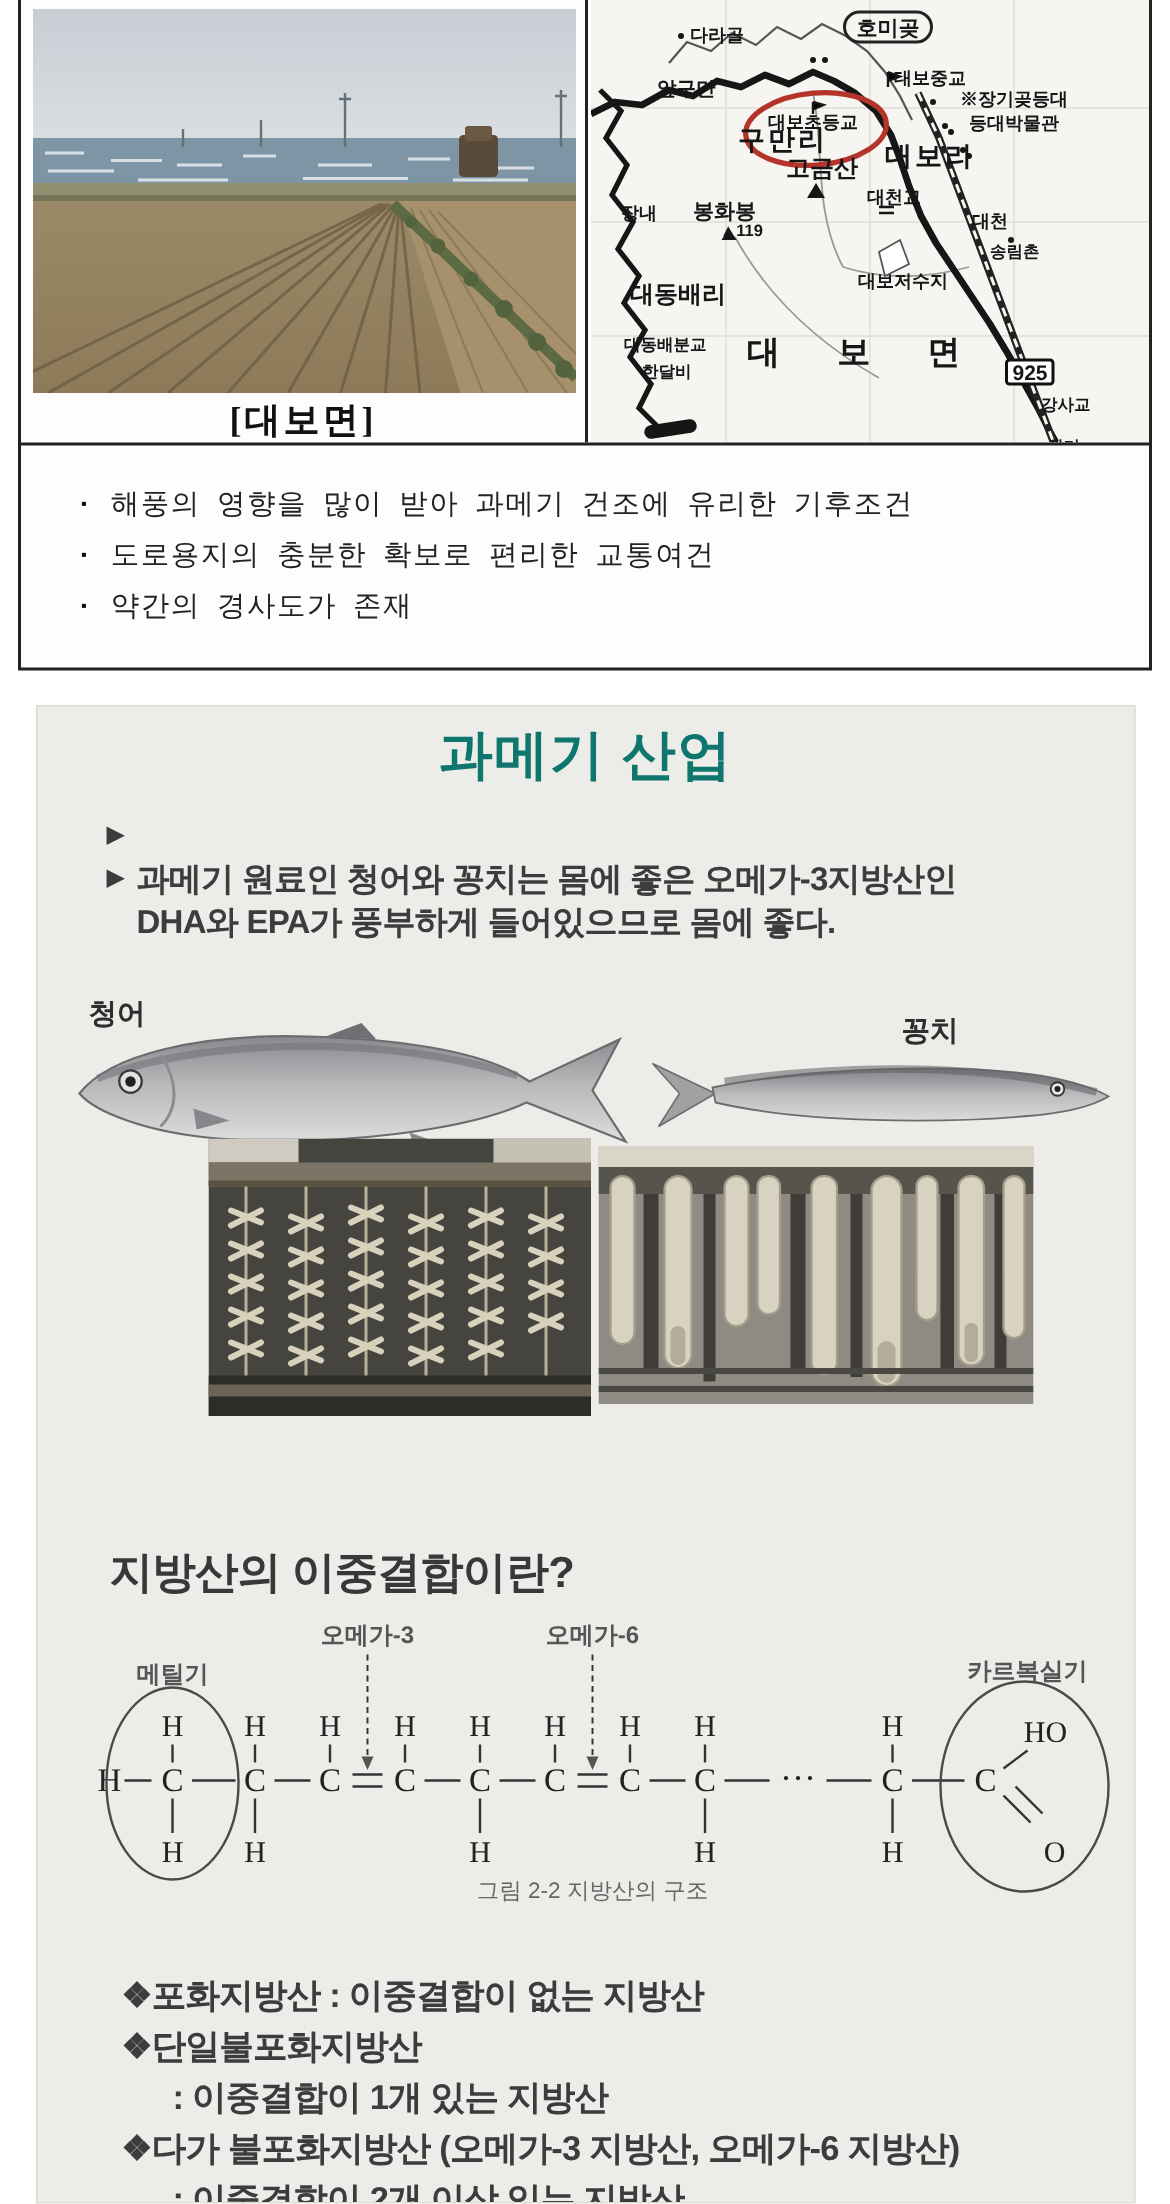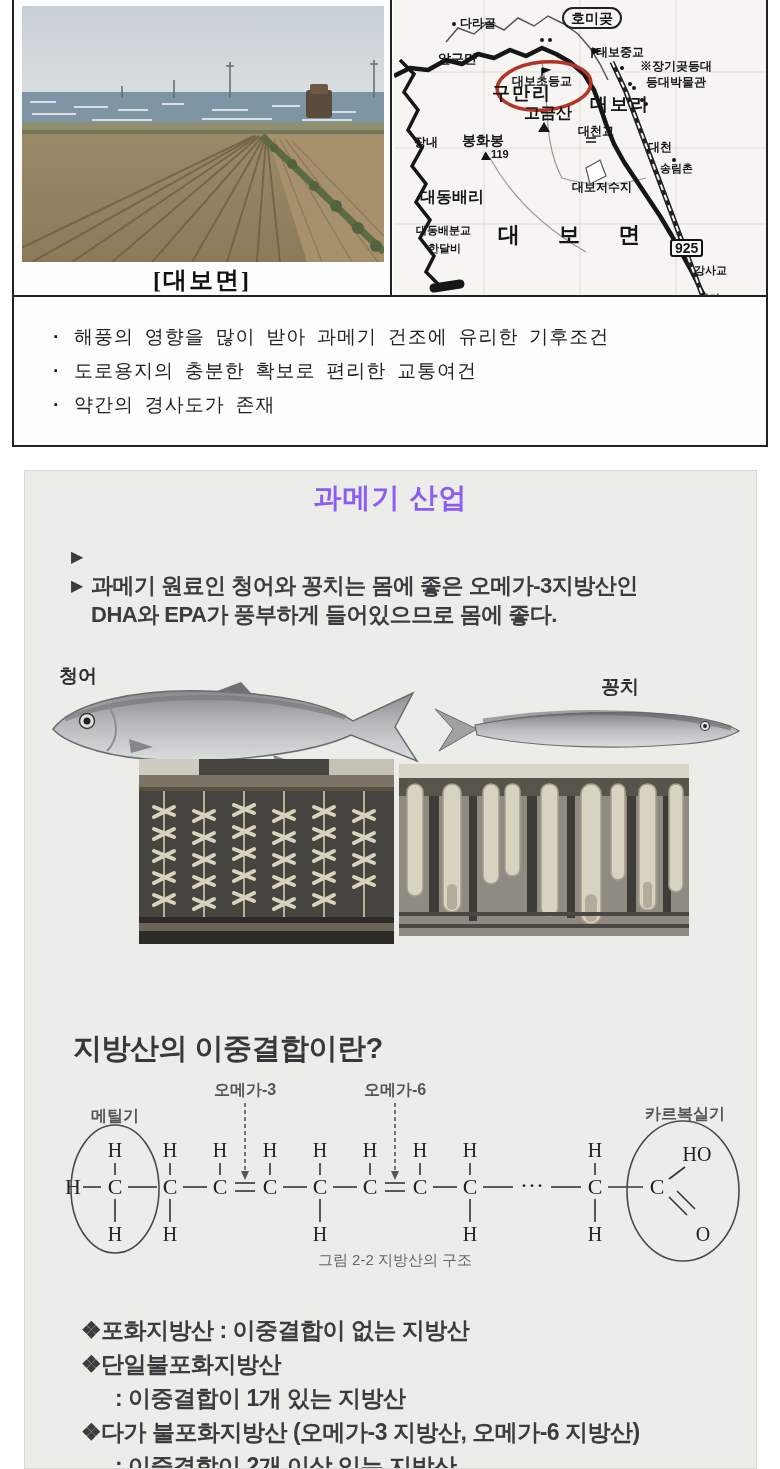--- a/index.html
+++ b/index.html
@@ -54,21 +54,21 @@
     font-family:"Liberation Serif", serif; font-size:19px; color:#222;
     letter-spacing:1px; word-spacing:5px; line-height:30px;
   }
   
   .slide {
     position:absolute; left:24px; top:470px; width:733px; height:999px;
     background:var(--slide-bg,#ecede9); border:1px solid #d8dad4; overflow:hidden;
   }
   .slide-title {
     position:absolute; left:0; top:8px; width:100%; text-align:center;
-    font-size:28px; font-weight:900; color:#8b5cf6; letter-spacing:1px;
+    font-size:36px; font-weight:900; color:#0f766e; letter-spacing:1px;
   }
   .slide-bullets { position:absolute; left:46px; top:71px; width:650px; }
   .sb-item { display:flex; align-items:flex-start; }
   .sb-marker { font-size:16px; line-height:29px; width:20px; color:var(--text-dark,#3a3c3e); }
   .sb-text {
     white-space:pre-line; font-size:22px; font-weight:700; line-height:29px;
     color:var(--text-dark,#3a3c3e); letter-spacing:-0.5px;
   }
   .fish-label { position:absolute; font-size:19px; font-weight:700; color:#2e2e2e; }
   .fish-label.left  { left:34px;  top:192px; }

